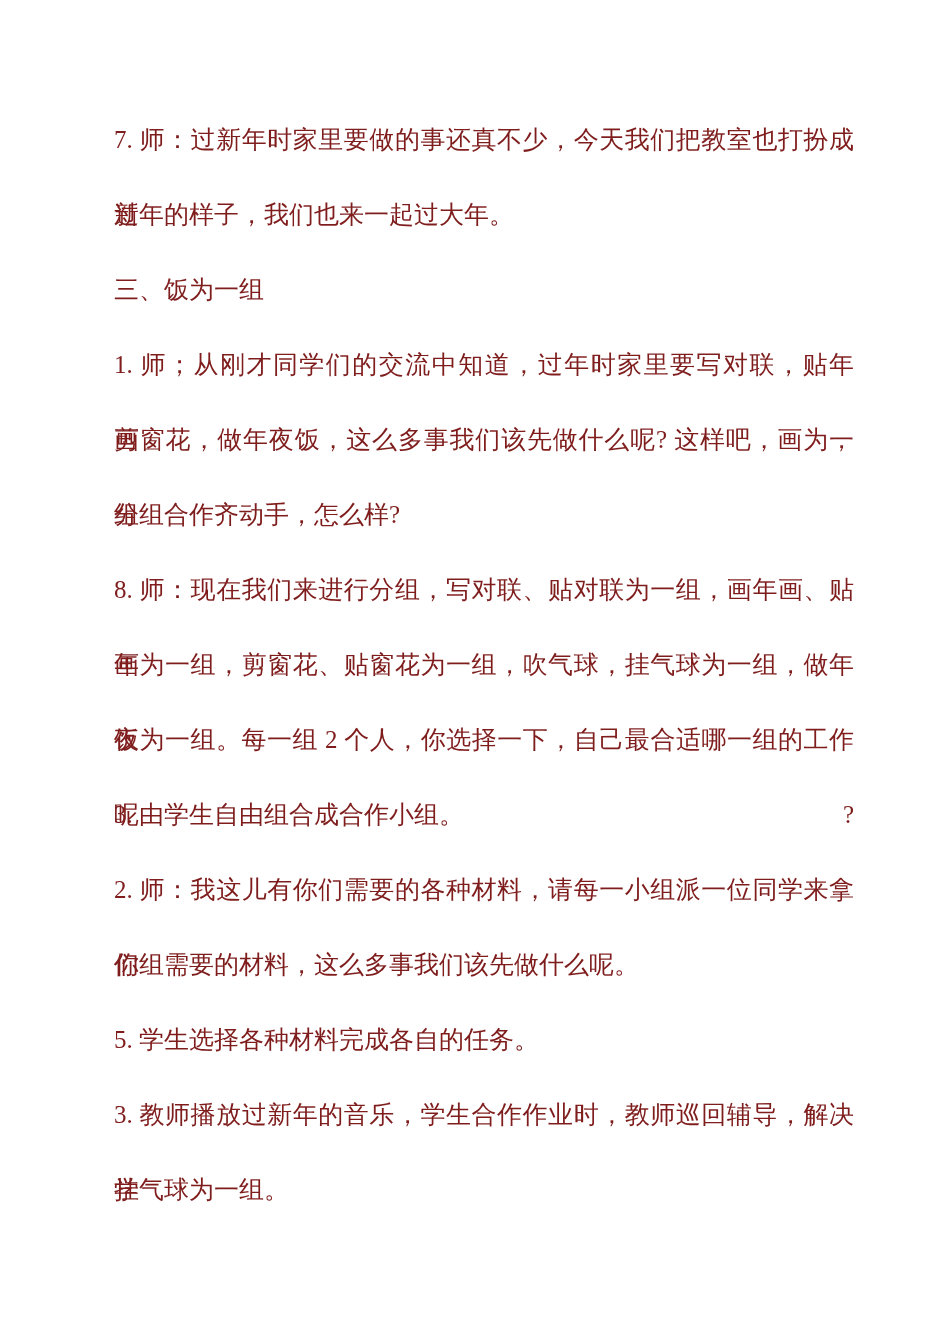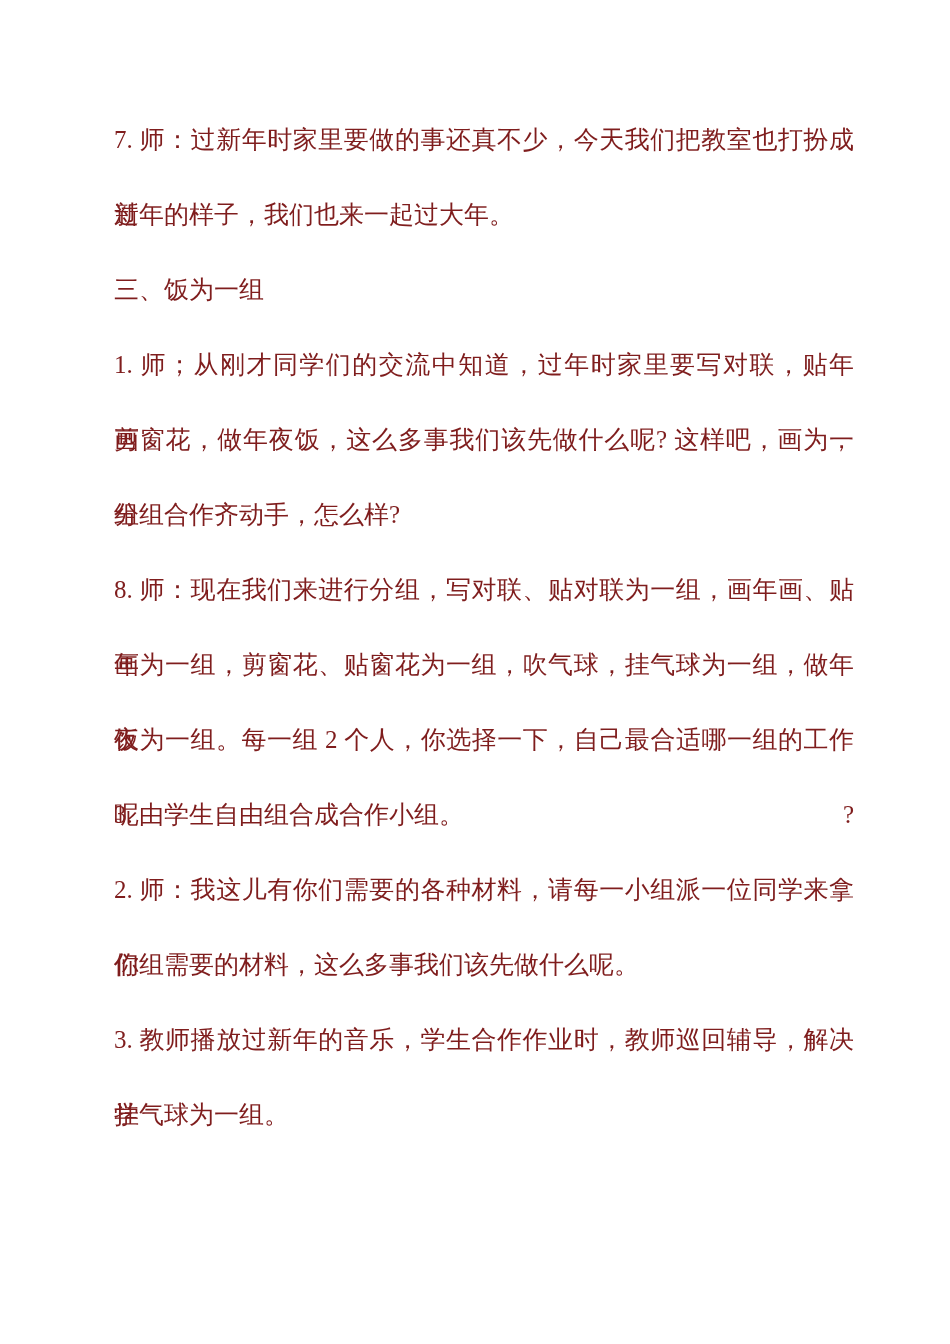--- a/index.html
+++ b/index.html
@@ -63,17 +63,20 @@
         <div class="line just">饭为一组。每一组 2 个人，你选择一下，自己最合适哪一组的工作呢?</div>
       </div>
       <div class="paragraph">
         <div class="line">3. 由学生自由组合成合作小组。</div>
       </div>
       <div class="paragraph">
         <div class="line just">2. 师：我这儿有你们需要的各种材料，请每一小组派一位同学来拿你</div>
         <div class="line">们组需要的材料，这么多事我们该先做什么呢。</div>
       </div>
       <div class="paragraph">
+        <div class="line">5. 学生选择各种材料完成各自的任务。</div>
+      </div>
+      <div class="paragraph">
         <div class="line just">3. 教师播放过新年的音乐，学生合作作业时，教师巡回辅导，解决学</div>
         <div class="line">挂气球为一组。</div>
       </div>
     </section>
 </main>
 
 </body></html>

